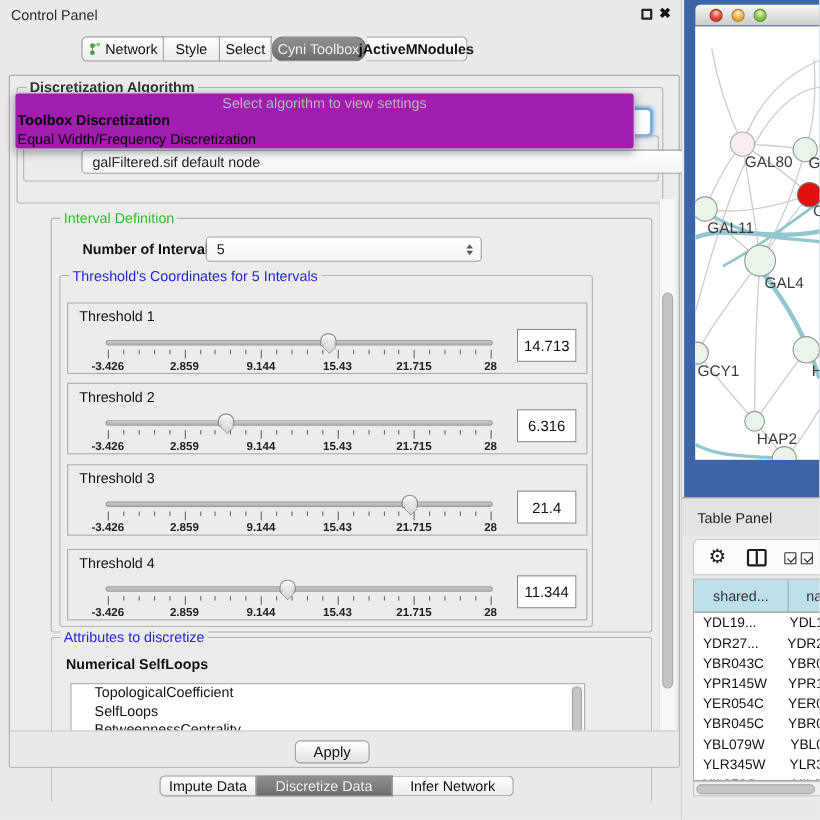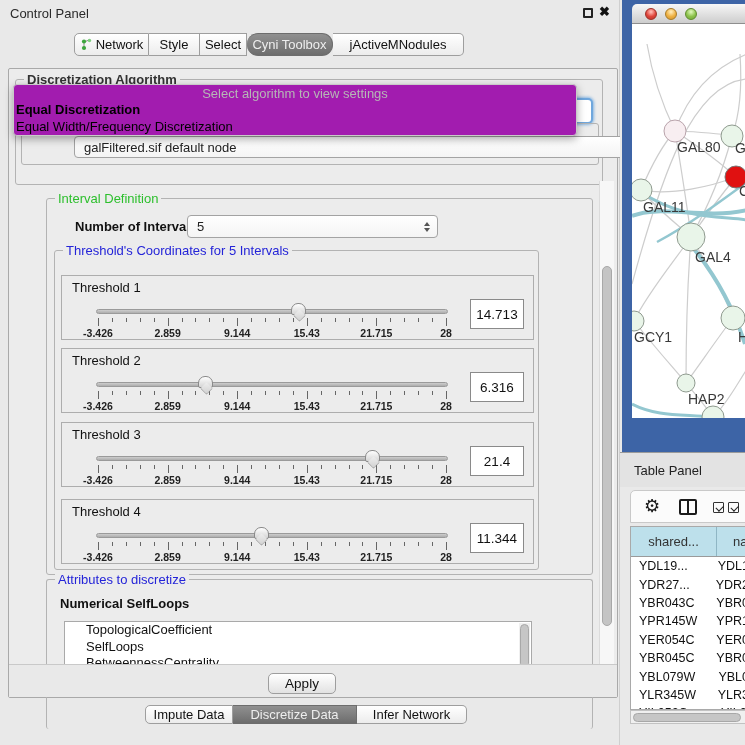--- a/index.html
+++ b/index.html
@@ -143,21 +143,21 @@
       </div>
       <div class="seg" style="width: 51px;">
         <span>Style</span>
       </div>
       <div class="seg" style="width: 47px;">
         <span>Select</span>
       </div>
       <div class="seg selected" style="width: 86px; border-radius: 11px;">
         <span>Cyni Toolbox</span>
       </div>
-      <div class="seg" style="width: 131px;">
+      <div class="seg" style="width: 92px; font-weight: bold;">
         <span>jActiveMNodules</span>
       </div>
     </div>
 
   <div id="outer-panel">
 
     <div class="group" style="left:6px; top:10px; width:588px; height:106px;">
       <span class="glabel dark">Discretization Algorithm</span>
     </div>
     <div id="focus-combo"></div>
@@ -379,21 +379,21 @@
     </div>
 
     <div id="v-scroll">
       <div id="v-thumb"></div>
     </div>
   </div>
 
   <div id="algo-popup">
     <div class="hint">Select algorithm to view settings</div>
     <div id="popup-items">
-        <div class="item bold">Equal Discretization</div>
+        <div class="item bold">Toolbox Discretization</div>
         <div class="item">Equal Width/Frequency Discretization</div>
       </div>
   </div>
 
   <div id="bottom-tabbar" class="segbar">
       <div class="seg" style="width: 88px;">
         <span>Impute Data</span>
       </div>
       <div class="seg selected" style="width: 124px;">
         <span>Discretize Data</span>

